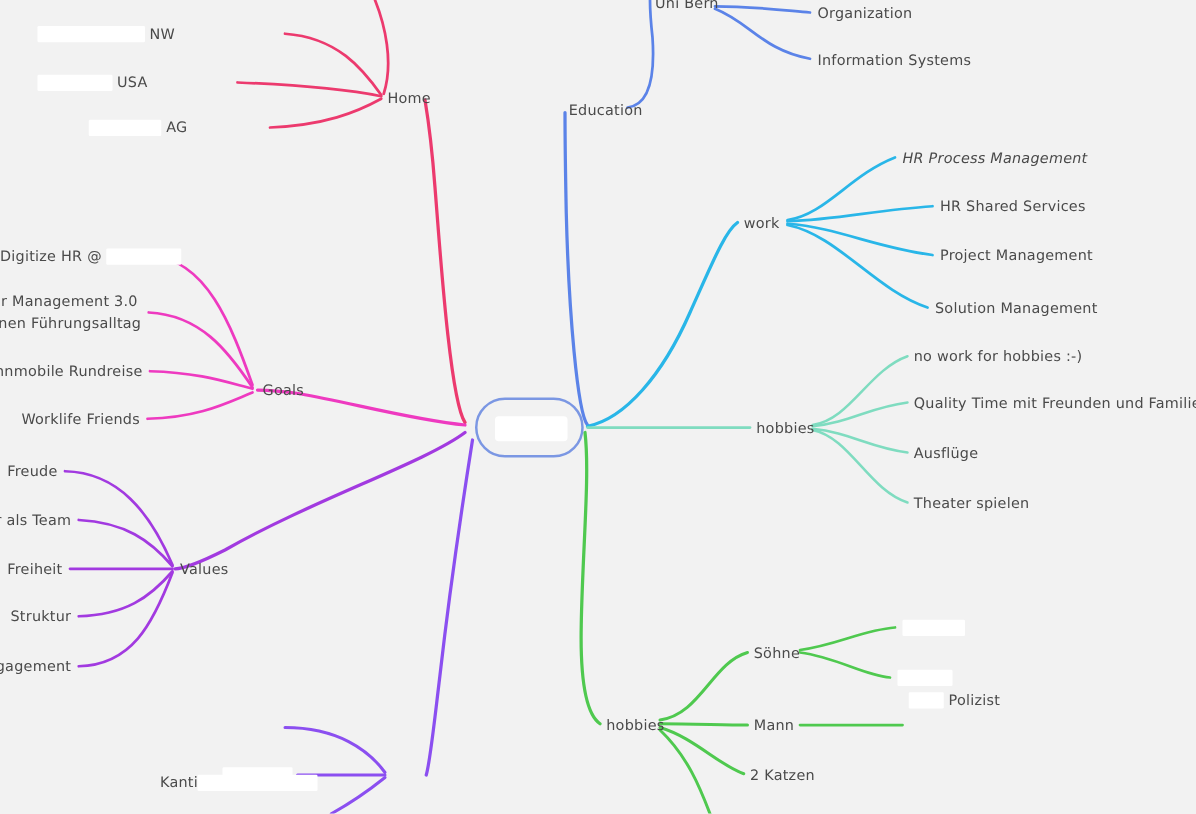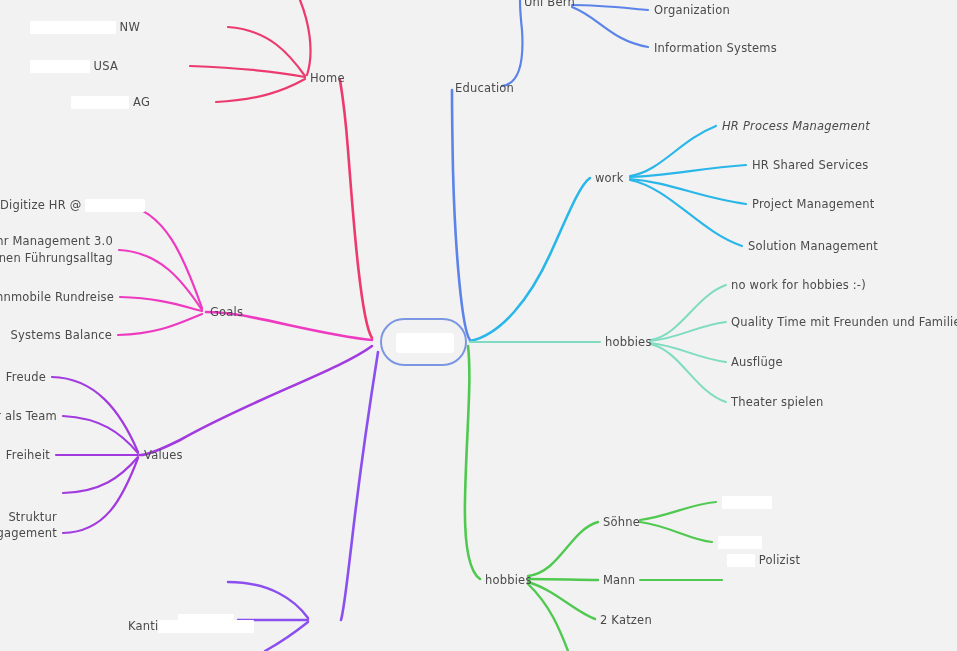--- a/index.html
+++ b/index.html
@@ -26,21 +26,21 @@
   .node {
     position: absolute;
     font-size: 11.5px;
     color: #4a4a4a;
     letter-spacing: 0.2px;
     white-space: pre;
     line-height: 14px;
     transform: translateY(-50%);
   }
   .node.anchor-left  { text-align: left; }
-  .node.anchor-right { text-align: right; }
+  .node.anchor-right { text-align: center; }
   .node.two-line { line-height: 17px; }
 
   .central-node {
     position: absolute;
     box-sizing: border-box;
     border: 2.5px solid #7b97e3;
     border-radius: 26px;
     background: #f2f2f2;
     z-index: 5;
   }
@@ -140,23 +140,23 @@
       <div class="node anchor-left" style="top: 580px; left: 603px; color: rgb(74, 74, 74);"><span>Mann</span></div>
       <div class="node anchor-left" style="top: 560px; left: 727px; color: rgb(74, 74, 74);"><span class="redact" style="width: 28px;"></span><span> Polizist</span></div>
       <div class="node anchor-left" style="top: 620px; left: 600px; color: rgb(74, 74, 74);"><span>2 Katzen</span></div>
       <div class="node anchor-left" style="top: 621px; left: 313px; color: rgb(74, 74, 74); margin-top: 45px;"><span>Friends</span></div>
       <div class="node anchor-left" style="top: 582px; left: 128px; color: rgb(74, 74, 74); margin-top: 44px;"><span>Kanti</span><span class="redact" style="width: 96px;"></span></div>
       <div class="node anchor-left" style="top: 620px; left: 178px; color: rgb(74, 74, 74);"><span class="redact" style="width: 56px;"></span><span></span></div>
       <div class="node anchor-left" style="top: 455px; left: 144px; color: rgb(74, 74, 74);"><span>Values</span></div>
       <div class="node anchor-right" style="top: 377px; right: 911px; color: rgb(74, 74, 74);"><span>Freude</span></div>
       <div class="node anchor-right" style="top: 416px; right: 900px; color: rgb(74, 74, 74);"><span>Wir als Team</span></div>
       <div class="node anchor-right" style="top: 455px; right: 907px; color: rgb(74, 74, 74);"><span>Freiheit</span></div>
-      <div class="node anchor-right" style="top: 493px; right: 900px; color: rgb(74, 74, 74); margin-top: 24px;"><span>Struktur</span></div>
+      <div class="node anchor-right" style="top: 493px; right: 900px; color: rgb(74, 74, 74);"><span>Struktur</span></div>
       <div class="node anchor-right" style="top: 533px; right: 900px; color: rgb(74, 74, 74);"><span>Engagement</span></div>
       <div class="node anchor-left" style="top: 312px; left: 210px; color: rgb(74, 74, 74);"><span>Goals</span></div>
       <div class="node anchor-left" style="top: 205px; left: 0px; color: rgb(74, 74, 74);"><span>Digitize HR @ </span><span class="redact" style="width: 60px;"></span></div>
       <div class="node anchor-right two-line" style="top: 250px; right: 844px; color: rgb(74, 74, 74);"><span>Mehr Management 3.0
 eigenen Führungsalltag</span></div>
       <div class="node anchor-right" style="top: 297px; right: 843px; color: rgb(74, 74, 74);"><span>Wohnmobile Rundreise</span></div>
-      <div class="node anchor-right" style="top: 335px; right: 845px; color: rgb(74, 74, 74);"><span>Systems Balance</span></div>
+      <div class="node anchor-right" style="top: 335px; right: 845px; color: rgb(74, 74, 74);"><span>Worklife Friends</span></div>
     </div>
 
 </div>
 
 </body></html>

